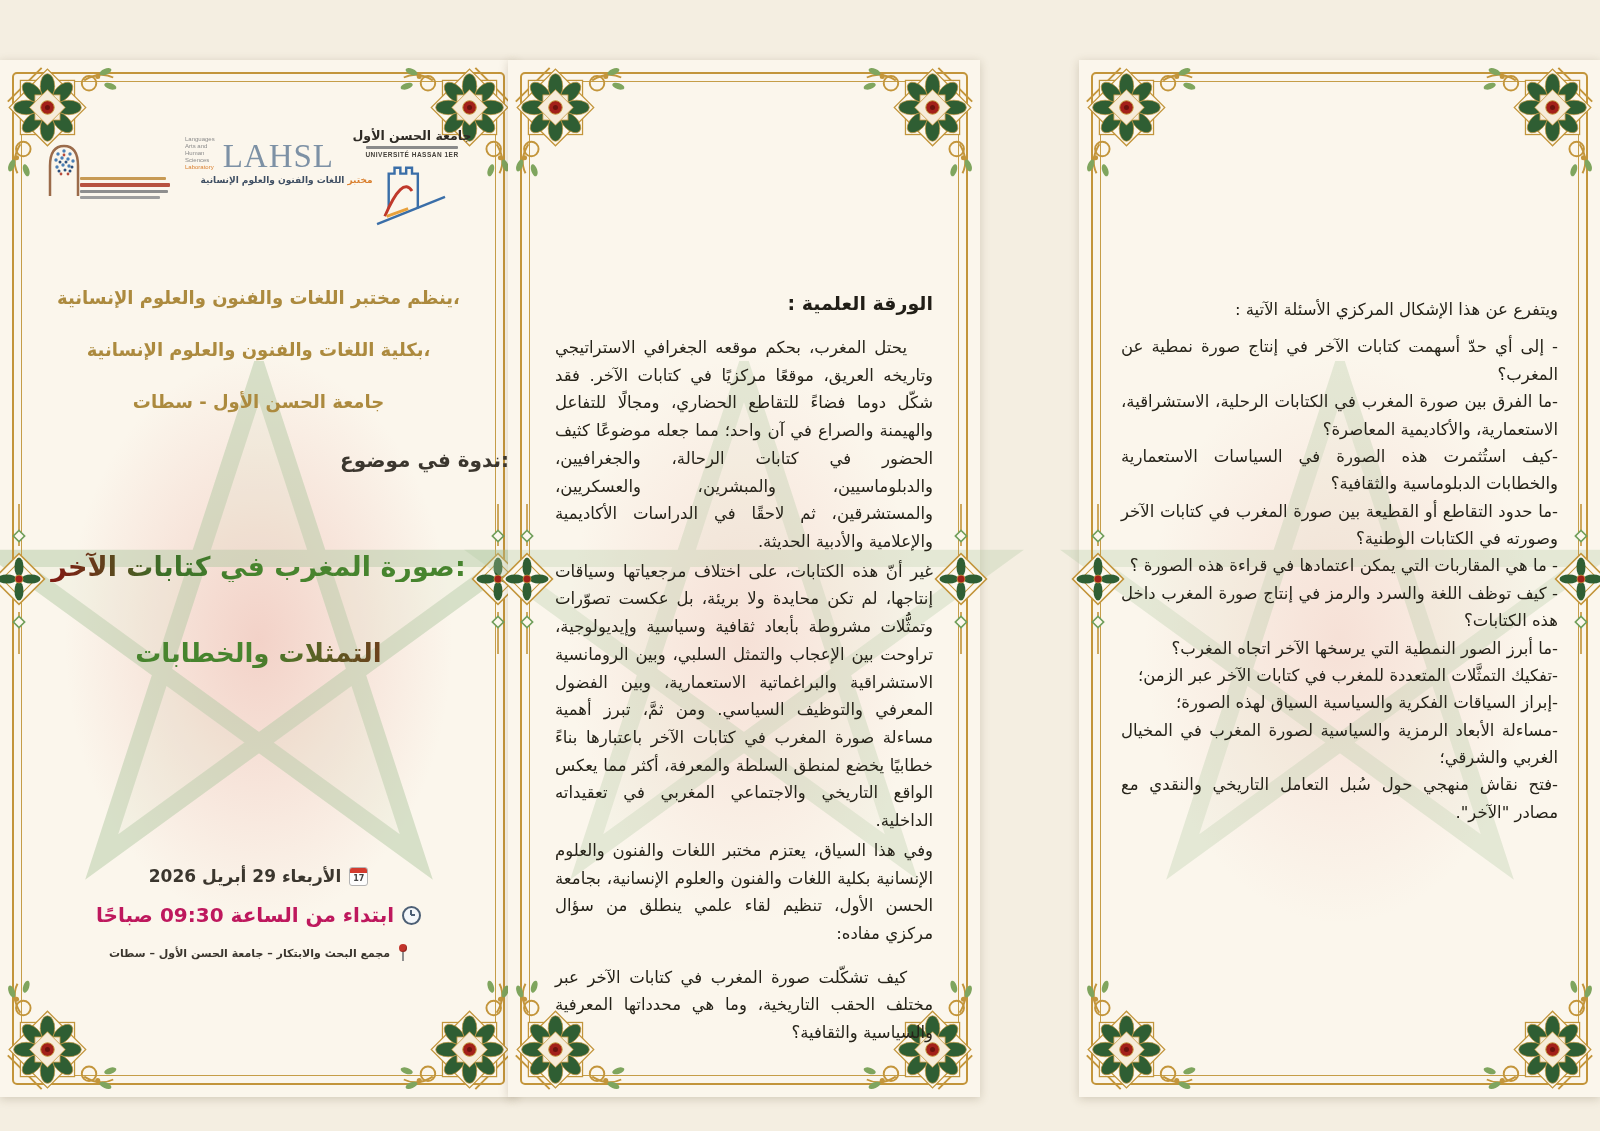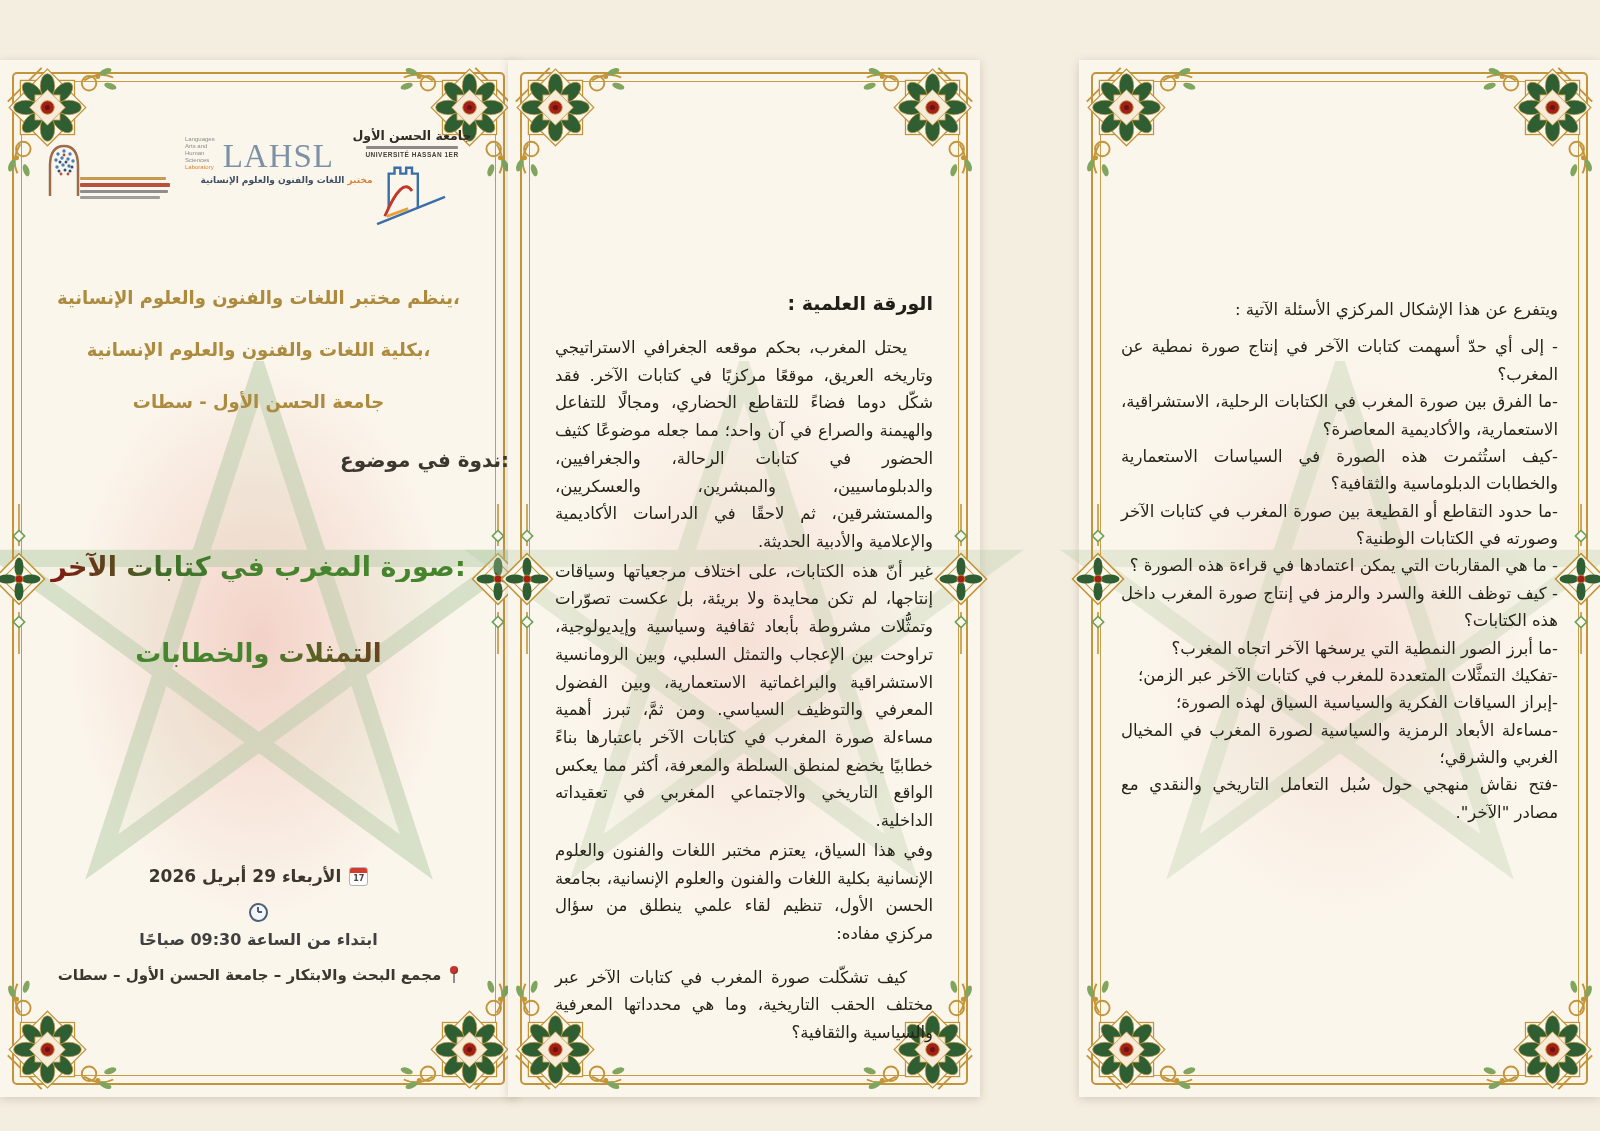--- a/index.html
+++ b/index.html
@@ -75,22 +75,22 @@
     background:linear-gradient(to left,#47842e 0%,#47842e 52%,#3c6f28 70%,#7e1d12 92%);
     -webkit-background-clip:text;background-clip:text;color:transparent;}
   .title .t2{display:block;margin-top:56px;font-size:26px;
     background:linear-gradient(to right,#47842e 0%,#47842e 48%,#7e1d12 90%);
     -webkit-background-clip:text;background-clip:text;color:transparent;}
 
   .footer{position:absolute;top:806px;left:28px;right:28px;display:flex;flex-direction:column;
     align-items:center;gap:17px;direction:rtl;}
   .foot-row{display:flex;align-items:center;gap:8px;font-weight:bold;}
   .foot-date{color:#3b362e;font-size:17px;}
-  .foot-time{color:#404040;font-size:16px;flex-direction:column;}
-  .foot-loc{color:#3b362e;font-size:15px;}
+  .foot-time{color:#be185d;font-size:20px;}
+  .foot-loc{color:#3b362e;font-size:11px;}
 
   .cal-icon{position:relative;display:inline-block;width:17px;height:17px;background:#fdfdfd;
     border:1px solid #b3b3b3;border-radius:3px;overflow:hidden;text-align:center;}
   .cal-top{position:absolute;top:0;left:0;right:0;height:5px;background:#d33b2e;}
   .cal-day{position:absolute;top:5px;left:0;right:0;font-size:8px;line-height:11px;color:#444;font-weight:bold;}
 
   .clock-icon{position:relative;display:inline-block;width:15px;height:15px;border:2px solid #4c5f75;
     border-radius:50%;background:#f4f7fa;}
   .clock-icon::before{content:"";position:absolute;left:6px;top:2px;width:2px;height:5px;background:#4c5f75;}
   .clock-icon::after{content:"";position:absolute;left:7px;top:6px;width:4px;height:2px;background:#4c5f75;}

